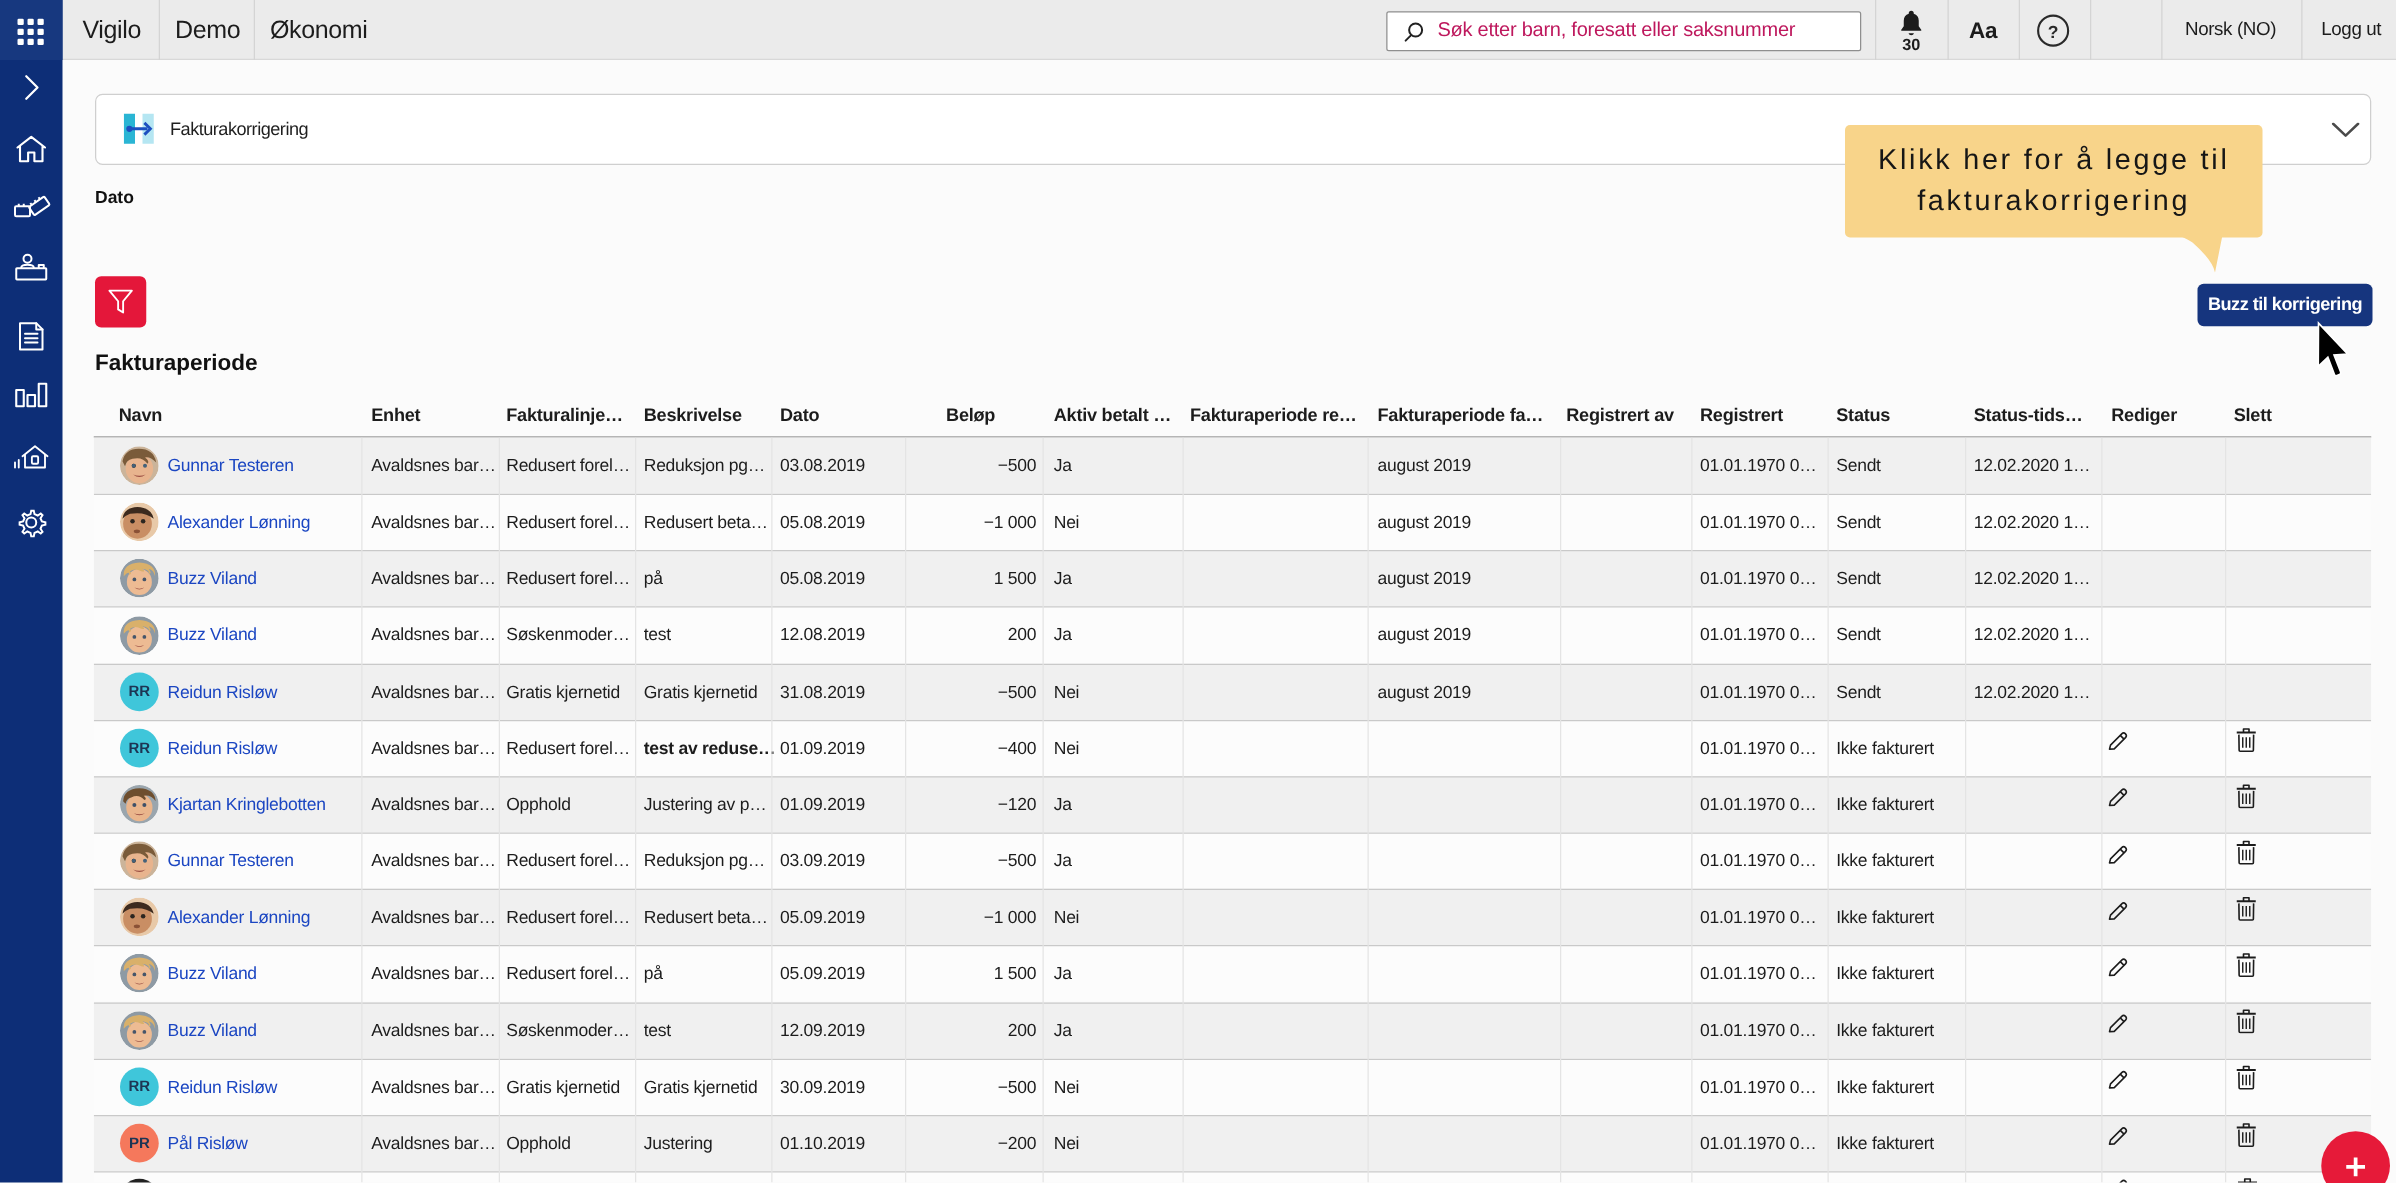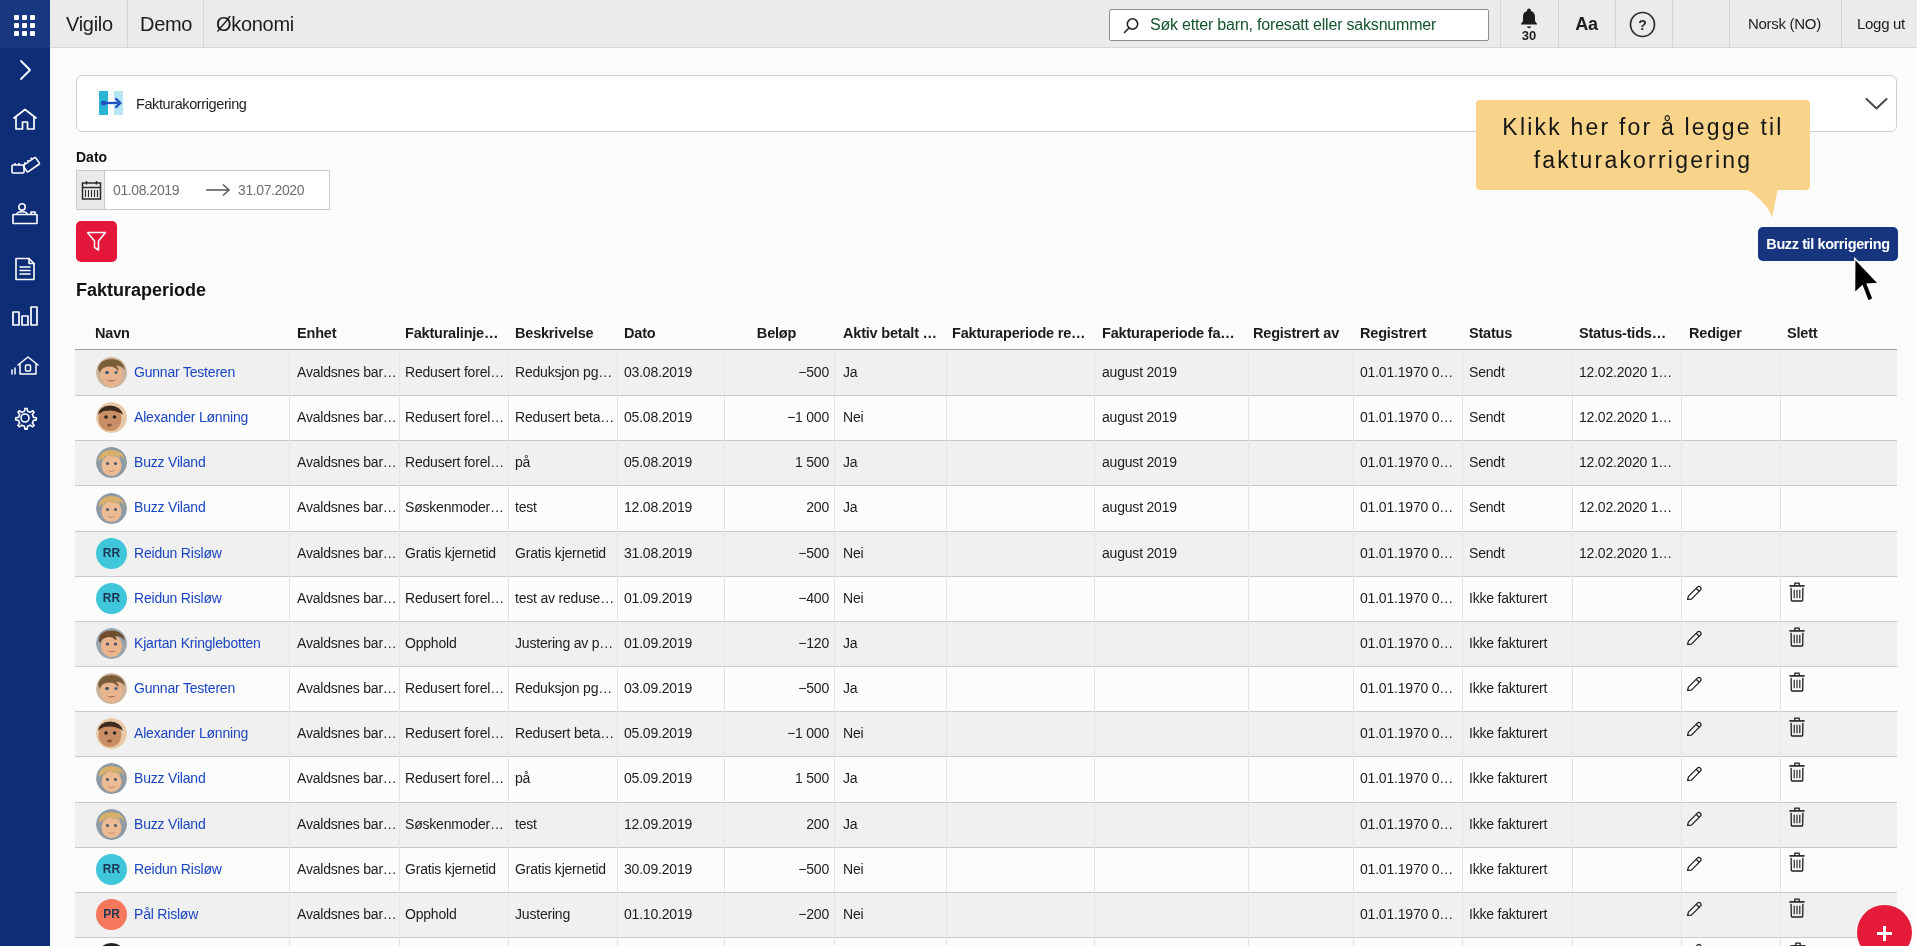--- a/index.html
+++ b/index.html
@@ -122,21 +122,21 @@
   <div class="navsep" style="left:1679px;"></div>
   <div class="navsep" style="left:1791px;"></div>
   <div class="navtab" style="left:1698px; font-size:15px;">Norsk (NO)</div>
   <div class="navtab" style="left:1807px; font-size:15px;">Logg ut</div>
 
   <div style="position:absolute; left:1059px; top:9px; width:380px; height:32px; background:#fff; border:1px solid #8f8f8f; border-radius:2px;">
     <svg style="position:absolute; left:11px; top:6px;" width="20" height="20" viewBox="0 0 20 20">
       <circle cx="11.5" cy="8" r="5.2" fill="none" stroke="#222" stroke-width="1.6"></circle>
       <line x1="7.5" y1="12.5" x2="3.5" y2="16.5" stroke="#222" stroke-width="1.6" stroke-linecap="round"></line>
     </svg>
-    <div style="position:absolute; left:40px; top:6px; font-size:16px; color:#14532d; letter-spacing:-0.2px;">Søk etter barn, foresatt eller saksnummer</div>
+    <div style="position:absolute; left:40px; top:6px; font-size:16px; color:#be185d; letter-spacing:-0.2px;">Søk etter barn, foresatt eller saksnummer</div>
   </div>
 
   <svg style="position:absolute; left:1468px; top:7px;" width="22" height="22" viewBox="0 0 22 22">
     <path d="M11 1.5 a2 2 0 0 1 2 2 v0.4 a6 6 0 0 1 4 5.6 v4.5 l2 2.7 v0.8 H3 v-0.8 l2-2.7 V9.5 a6 6 0 0 1 4-5.6 v-0.4 a2 2 0 0 1 2-2 Z" fill="#1c1c1c"></path>
     <path d="M8.8 19.5 a2.3 2.3 0 0 0 4.4 0 Z" fill="#1c1c1c"></path>
   </svg>
   <div style="position:absolute; left:1462px; top:28px; width:34px; text-align:center; font-size:13px; font-weight:bold; color:#1c1c1c;">30</div>
 
   <div style="position:absolute; left:1508px; top:0; width:57px; height:48px; text-align:center; line-height:48px; font-size:18px; font-weight:bold; color:#1c1c1c; letter-spacing:-0.3px;">Aa</div>
 
@@ -154,42 +154,20 @@
       <line x1="4.5" y1="13" x2="19" y2="13" stroke="#1d4fc0" stroke-width="2.3"></line>
       <path d="M16.5 8.3 L21.3 13 L16.5 17.7" fill="none" stroke="#1d4fc0" stroke-width="2.3" stroke-linejoin="miter"></path>
     </svg>
     <div style="position:absolute; left:59px; top:0; height:56px; line-height:56px; font-size:14.5px; font-weight:500; letter-spacing:-0.4px; color:#1f1f1f;">Fakturakorrigering</div>
     <svg style="position:absolute; right:8px; top:22px;" width="23" height="12" viewBox="0 0 23 12">
       <polyline points="1.5,1 11.5,10.5 21.5,1" fill="none" stroke="#4a4a4a" stroke-width="2" stroke-linecap="round" stroke-linejoin="round"></polyline>
     </svg>
   </div>
 
   <div style="position:absolute; left:26px; top:100px; font-size:14px; font-weight:bold; color:#111;">Dato</div>
-  <div style="position:absolute; left:26px; top:121px; width:254px; height:40px; background:#fff; border:1px solid #c9c9c9;">
-    <div style="position:absolute; left:0; top:0; width:28px; height:38px; background:#e9e9e9; border-right:1px solid #c9c9c9;"></div>
-    <svg style="position:absolute; left:4px; top:9px;" width="21" height="21" viewBox="0 0 21 21">
-      <rect x="1.5" y="3" width="18" height="16" fill="none" stroke="#2b2b2b" stroke-width="1.5"></rect>
-      <line x1="1.5" y1="7.5" x2="19.5" y2="7.5" stroke="#2b2b2b" stroke-width="1.5"></line>
-      <line x1="5.5" y1="1" x2="5.5" y2="4.5" stroke="#2b2b2b" stroke-width="1.5"></line>
-      <line x1="15.5" y1="1" x2="15.5" y2="4.5" stroke="#2b2b2b" stroke-width="1.5"></line>
-      <g stroke="#2b2b2b" stroke-width="1.1">
-        <line x1="4.5" y1="10" x2="4.5" y2="17"></line>
-          <line x1="7.5" y1="10" x2="7.5" y2="17"></line>
-          <line x1="10.5" y1="10" x2="10.5" y2="17"></line>
-          <line x1="13.5" y1="10" x2="13.5" y2="17"></line>
-          <line x1="16.5" y1="10" x2="16.5" y2="17"></line>
-      </g>
-    </svg>
-    <div style="position:absolute; left:36px; top:0; height:38px; line-height:38px; font-size:14px; letter-spacing:-0.4px; color:#6e6e6e;">01.08.2019</div>
-    <svg style="position:absolute; left:128px; top:12px;" width="26" height="14" viewBox="0 0 26 14">
-      <line x1="1" y1="7" x2="23" y2="7" stroke="#555" stroke-width="1.5"></line>
-      <path d="M18 1.5 L24 7 L18 12.5" fill="none" stroke="#555" stroke-width="1.5"></path>
-    </svg>
-    <div style="position:absolute; left:161px; top:0; height:38px; line-height:38px; font-size:14px; letter-spacing:-0.4px; color:#6e6e6e;">31.07.2020</div>
-  </div>
 
   <div style="position:absolute; left:26px; top:172px; width:41px; height:41px; background:#e4173a; border-radius:5px;">
     <svg style="position:absolute; left:10px; top:10px;" width="21" height="21" viewBox="0 0 21 21">
       <path d="M1.5 1.5 H19.5 L12.5 10 V19 L8.5 16.5 V10 Z" fill="none" stroke="#fff" stroke-width="1.5" stroke-linejoin="round"></path>
     </svg>
   </div>
 
   <div style="position:absolute; left:1426px; top:51px; width:334px; height:90px; background:#f8d48a; border-radius:4px;"></div>
   <svg style="position:absolute; left:1676px; top:139px;" width="60" height="32" viewBox="0 0 60 32">
     <path d="M15 0 L52 0 L46 30 Q44 20 28 6 Q20 1 15 0 Z" fill="#f8d48a"></path>
@@ -363,21 +341,21 @@
   <div class="c" style="left:1394px;">Sendt</div>
   <div class="c" style="left:1504px;">12.02.2020 1…</div>
 </div>
 <div class="row" style="top:225.8px; background:#fcfcfc;">
   <div class="avwrap">
           <div class="av" style="background:#3fc6da;"><span>RR</span></div>
         </div>
   <div class="c name" style="left:59px;">Reidun Risløw</div>
   <div class="c" style="left:222px;">Avaldsnes bar…</div>
   <div class="c" style="left:330px;">Redusert forel…</div>
-  <div class="c" style="left:440px;">test av reduse…</div>
+  <div class="c" style="left:440px;font-weight:bold;">test av reduse…</div>
   <div class="c" style="left:549px;">01.09.2019</div>
   <div class="c" style="left:649px; width:105px; text-align:right;">−400</div>
   <div class="c" style="left:768px;">Nei</div>
   <div class="c" style="left:1285px;">01.01.1970 0…</div>
   <div class="c" style="left:1394px;">Ikke fakturert</div>
   <div style="position:absolute; left:1611px; top:8.5px;"><svg width="17" height="17" viewBox="0 0 17 17">
             <g fill="none" stroke="#1c1c1c" stroke-width="1.25" stroke-linejoin="round">
               <path d="M1.6 15.4 L2.4 12.1 L11.4 3.1 Q12.9 1.6 14.4 3.1 Q15.9 4.6 14.4 6.1 L5.4 15.1 L1.6 15.4 Z"></path>
               <line x1="10.2" y1="4.3" x2="13.2" y2="7.3"></line>
             </g>

